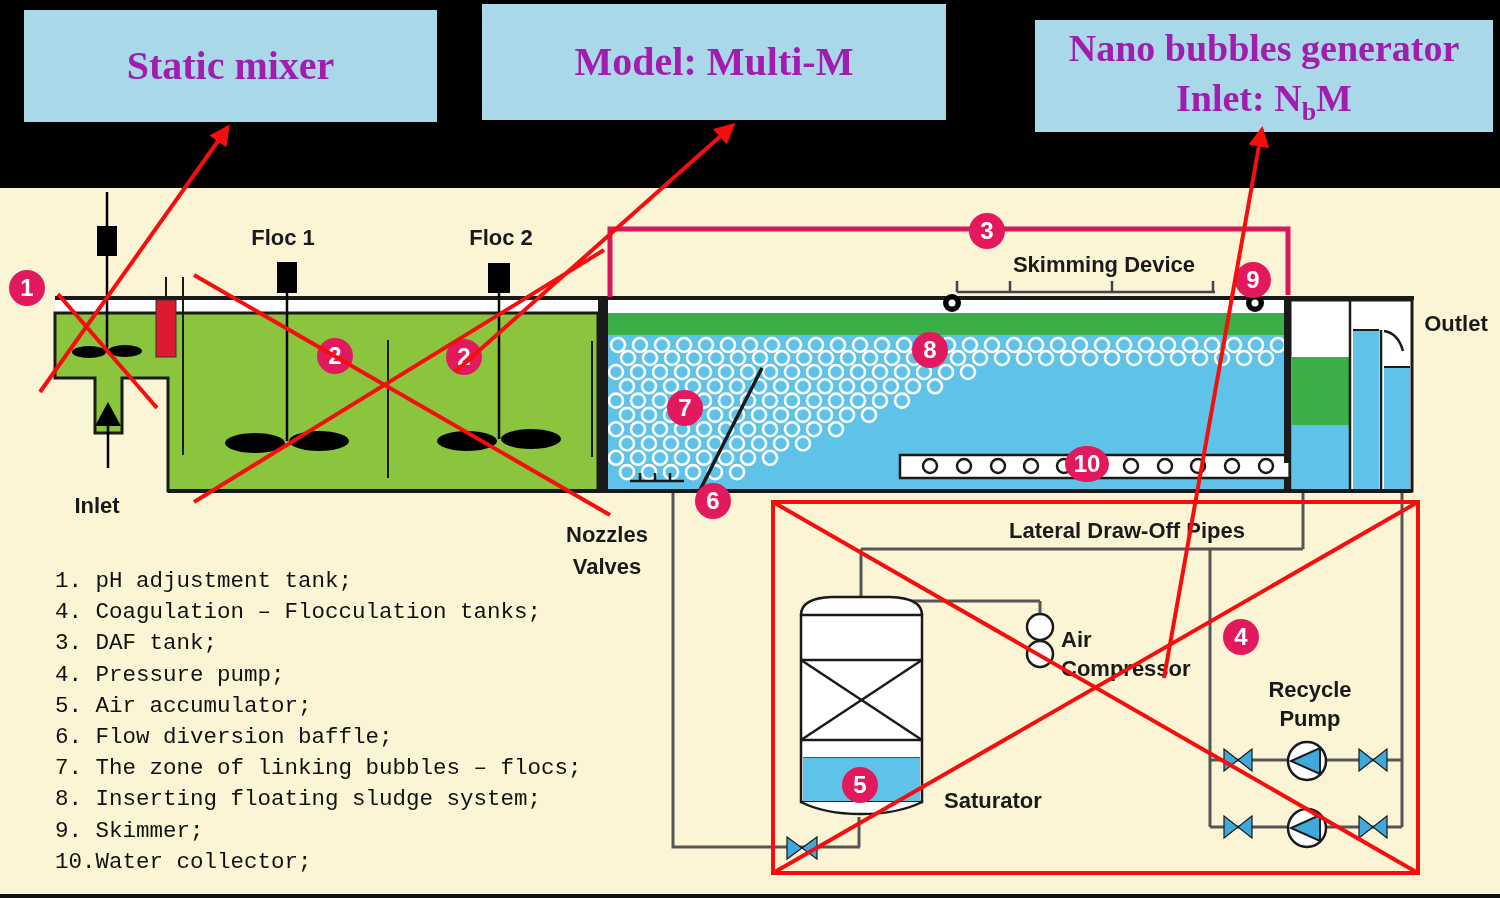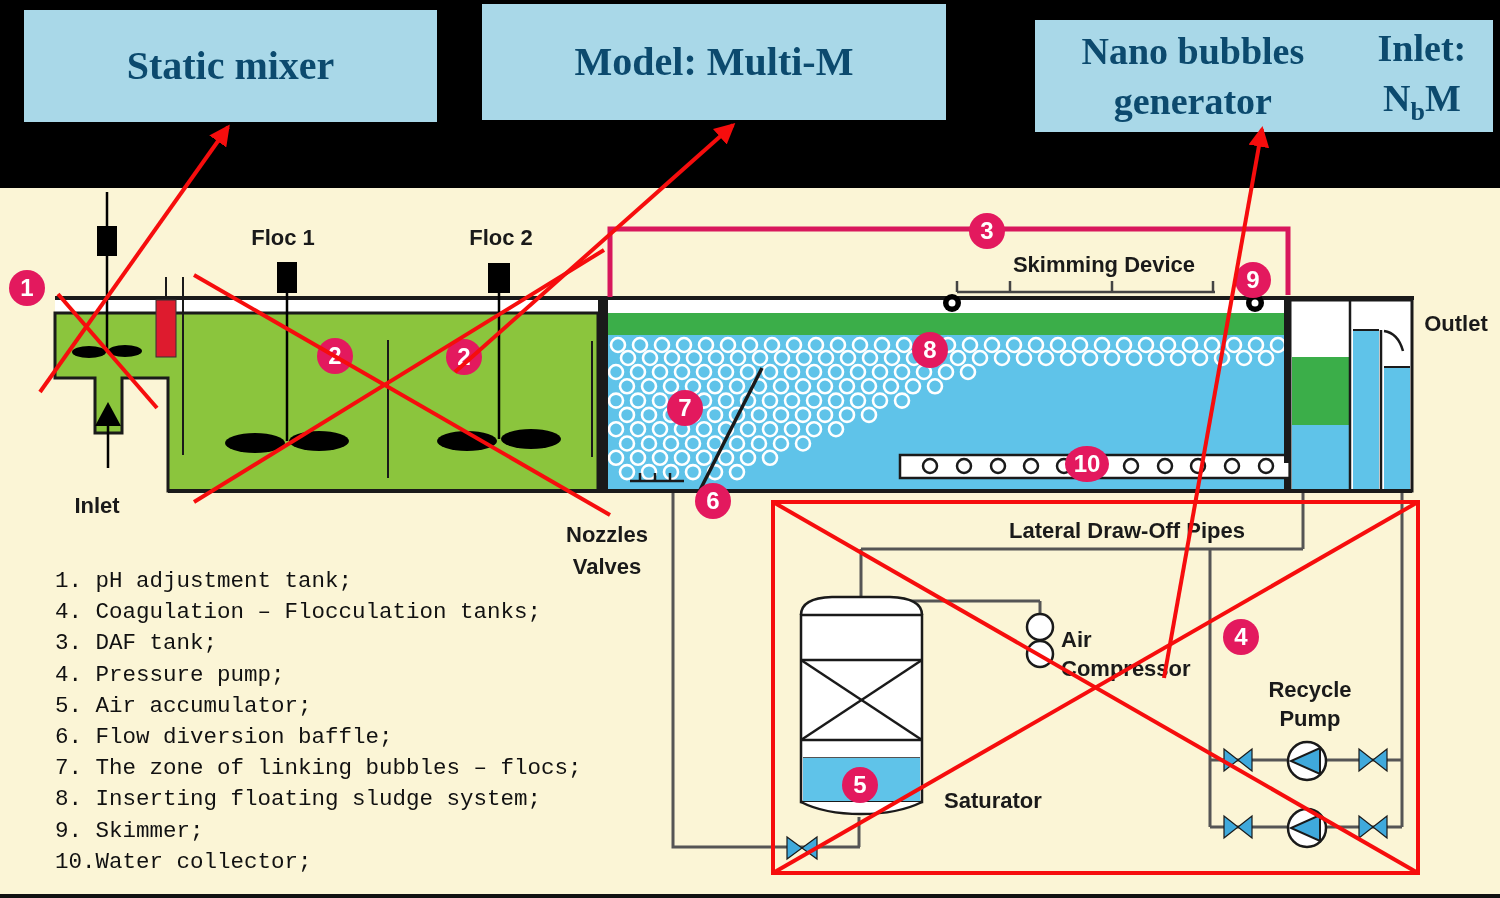--- a/index.html
+++ b/index.html
@@ -5,23 +5,23 @@
   :root{
     --background:#FBF5D6; --band:#000000; --box_blue:#A9D8E8;
     --tank_green:#8BC53D; --sludge_green:#3BAE49; --water_blue:#5FC3E9;
     --marker_crimson:#E3195E; --pipe_pink:#D8175C; --overlay_red:#F60D0D;
     --static_mixer_red:#DE1B2E; --outline:#1A1A1A; --pipe_gray:#555555; --valve_blue:#3FA9DC;
   }
   html,body{margin:0;padding:0;}
   #stage{position:relative;width:1500px;height:898px;background:var(--background);overflow:hidden;
          font-family:"Liberation Sans",sans-serif;}
   #top-band{position:absolute;left:0;top:0;width:1500px;height:188px;background:var(--band);z-index:1;}
-  .title-box{position:absolute;background:var(--box_blue);display:flex;
+  .title-box{position:absolute;background:var(--box_blue);display:flex;flex-direction:column;
              align-items:center;justify-content:center;text-align:center;
-             font-family:"Liberation Serif",serif;font-weight:bold;color:#0c4a6e;line-height:1.32;}
+             font-family:"Liberation Serif",serif;font-weight:bold;color:#a21caf;line-height:1.32;}
   #box1{left:24px;top:10px;width:413px;height:112px;font-size:40px;}
   #box2{left:482px;top:4px;width:464px;height:116px;font-size:40px;}
   #box3{left:1035px;top:20px;width:458px;height:112px;font-size:38px;}
   #box3 sub{font-size:26px;}
   #diagram{position:absolute;left:0;top:0;z-index:2;pointer-events:none;}
   #legend{position:absolute;left:55px;top:566px;z-index:3;font-family:Liberation Mono, monospace;
           font-size:22.5px;color:#111;line-height:31.2px;white-space:nowrap;}
   #bottom-strip{position:absolute;left:0;top:894px;width:1500px;height:4px;background:#111;z-index:1;}
   
   .lbl{font-family:"Liberation Sans",sans-serif;font-weight:bold;fill:#1a1a1a;font-size:22px;}

